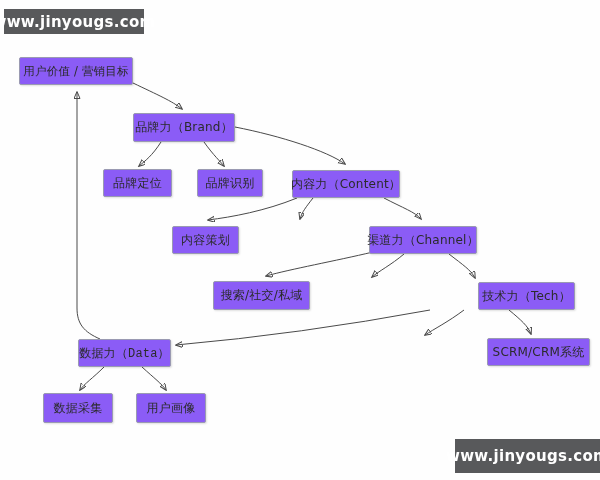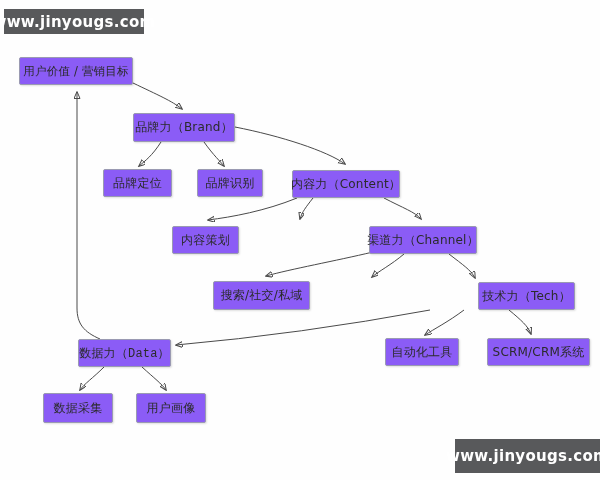--- a/index.html
+++ b/index.html
@@ -93,21 +93,20 @@
   <div class="node" style="left:172px; top:226px; width:67px; height:28px;">内容策划</div>
 
 
   <div class="node" style="left:213px; top:281px; width:97px; height:29px;">搜索/社交/私域</div>
 
   <div class="node" style="left:369px; top:226px; width:108px; height:28px;">渠道力（Channel）</div>
 
 
   <div class="node" style="left:430px; top:282px; width:97px; height:28px;margin-left:48px;">技术力（Tech）</div>
 
-  <div class="node" style="left:385px; top:338px; width:74px; height:28px;">自动化工具</div>
 
   <div class="node" style="left:487px; top:338px; width:103px; height:28px;">SCRM/CRM系统</div>
 
   <div class="node" style="left:78px; top:339px; width:93px; height:28px;font-family:Liberation Mono, monospace;">数据力（Data）</div>
 
   <div class="node" style="left:43px; top:393px; width:70px; height:30px;">数据采集</div>
 
   <div class="node" style="left:136px; top:393px; width:70px; height:30px;">用户画像</div>
 
   <div class="watermark wm-top">www.jinyougs.com</div>

